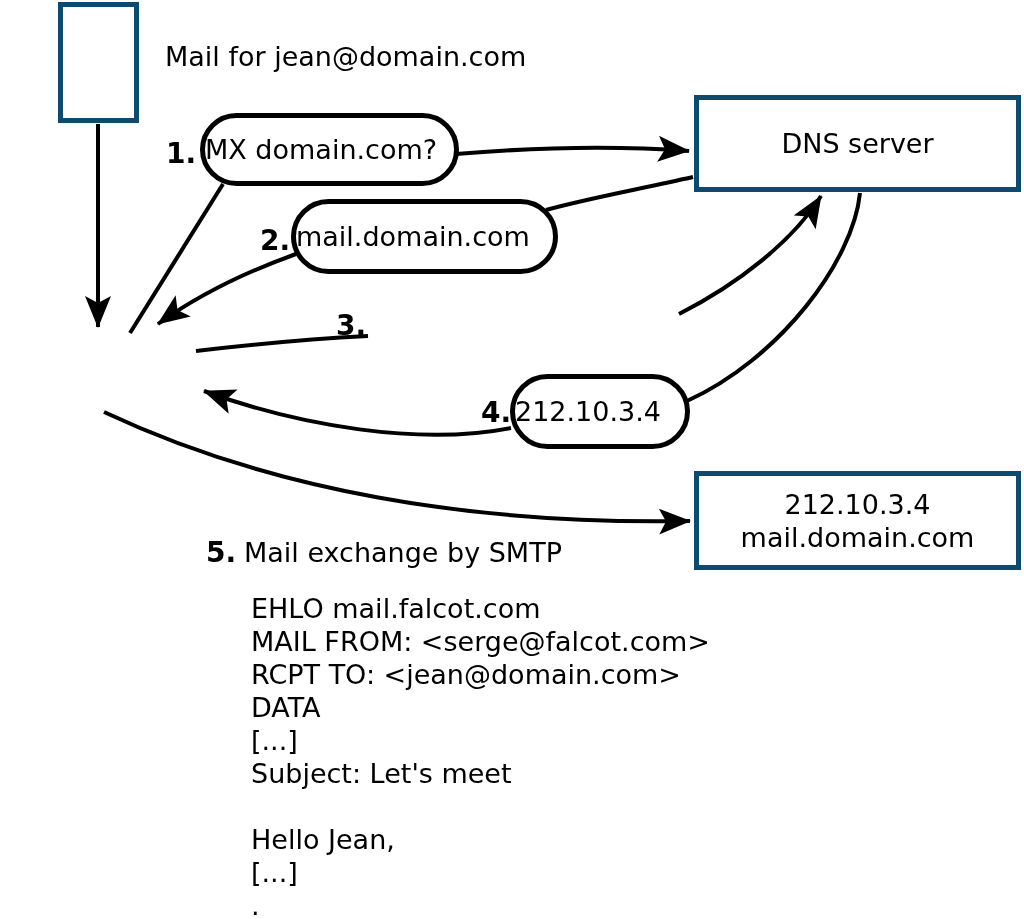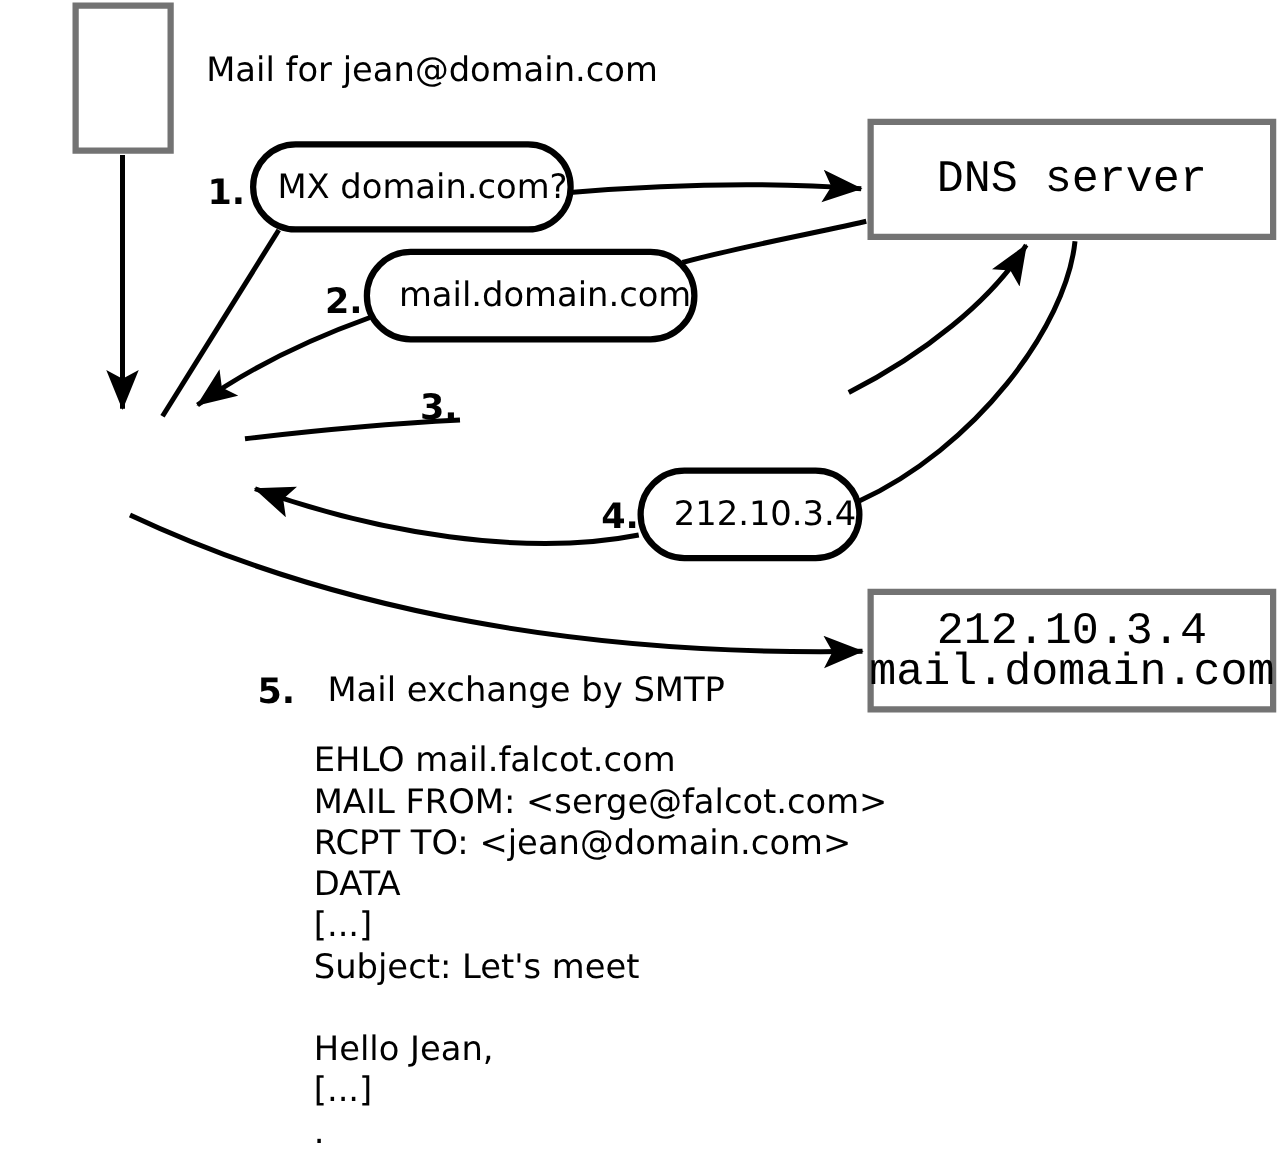--- a/index.html
+++ b/index.html
@@ -21,40 +21,39 @@
     z-index: 1;
   }
   .connectors path.link {
     stroke: #000000;
     stroke-width: 4;
     fill: none;
   }
 
   .node {
     position: absolute;
-    border: 5px solid #737373;
+    border: 5px solid #0c4a6e;
     background: #ffffff;
     display: flex;
     align-items: center;
     justify-content: center;
-    font-size: 36px;
+    font-size: 27px;
     z-index: 2;
     text-align: center;
-    font-family: Liberation Mono, monospace;
   }
   .node.stack { flex-direction: column; line-height: 33px; }
 
   .pill {
     position: absolute;
     border: 5px solid #000000;
     border-radius: 38px;
     background: #ffffff;
     display: flex;
     align-items: center;
-    justify-content: flex-end;
+    justify-content: flex-start;
     font-size: 27px;
     z-index: 2;
     white-space: nowrap;
   }
 
   .stepnum {
     position: absolute;
     font-size: 28px;
     font-weight: bold;
     z-index: 3;
@@ -127,21 +126,21 @@
   </div>
 
   <div class="stepnum" style="left:336px; top:309px;">3.</div>
 
   <div class="stepnum" style="left:481px; top:396px;">4.</div>
   <div class="pill" style="left:510px; top:374px; width:180px; height:75px;">
     <span>212.10.3.4</span>
   </div>
 
   <div class="stepnum" style="left:206px; top:536px;">5.</div>
-  <div class="label" style="left:262px; top:537px;">Mail exchange by SMTP</div>
+  <div class="label" style="left:244px; top:537px;">Mail exchange by SMTP</div>
 
   <pre class="smtp">EHLO mail.falcot.com
 MAIL FROM: &lt;serge@falcot.com&gt;
 RCPT TO: &lt;jean@domain.com&gt;
 DATA
 [...]
 Subject: Let's meet
 
 Hello Jean,
 [...]

